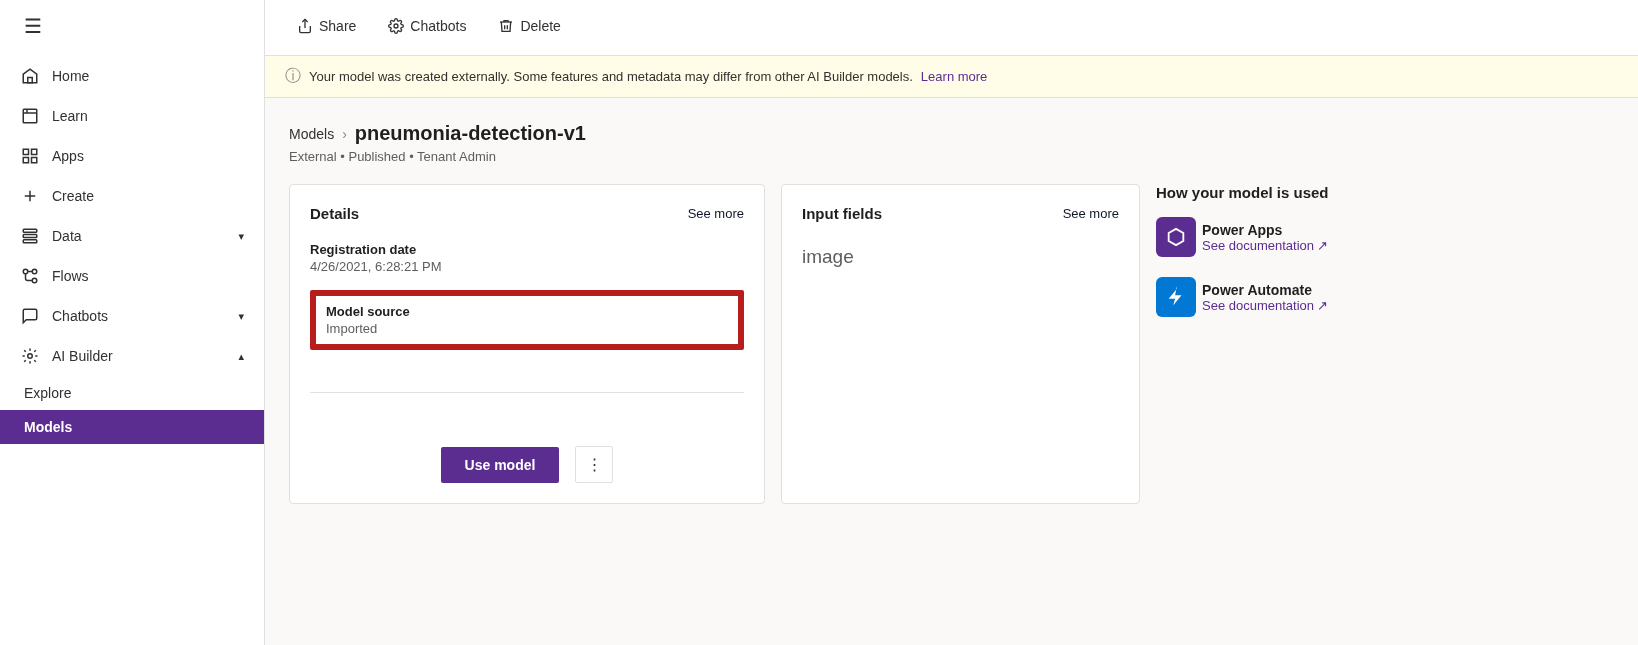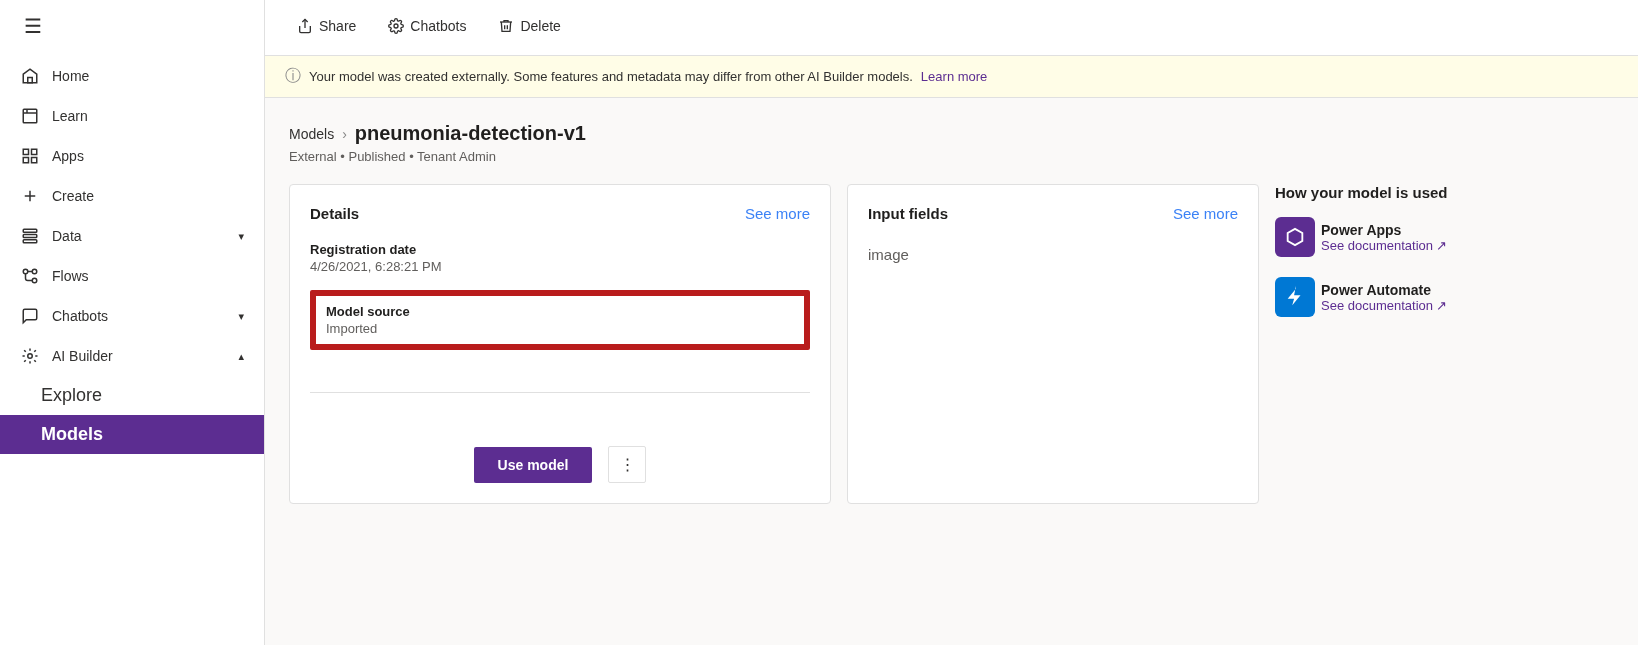--- a/index.html
+++ b/index.html
@@ -28,24 +28,24 @@
       cursor: pointer;
       color: #323130;
       font-size: 14px;
       border-radius: 0;
     }
     .sidebar-item .icon { width: 20px; height: 20px; display: flex; align-items: center; justify-content: center; flex-shrink: 0; }
     .sidebar-item .chevron { margin-left: auto; font-size: 11px; }
     .sidebar-sub-item {
       display: flex;
       align-items: center;
-      padding: 9px 20px 9px 41px;
+      padding: 9px 20px 9px 24px;
       cursor: pointer;
       color: #323130;
-      font-size: 18px;
+      font-size: 14px;
     }
 
     
     .main {
       flex: 1;
       display: flex;
       flex-direction: column;
       overflow: auto;
       background: #faf9f8;
     }
@@ -115,32 +115,32 @@
 
     .card {
       background: #fff;
       border: 1px solid #e0e0e0;
       border-radius: 4px;
       padding: 20px;
       display: flex;
       flex-direction: column;
       min-height: 320px;
     }
-    .card-details { width: 542px; }
-    .card-input { width: 412px; }
+    .card-details { width: 476px; }
+    .card-input { width: 359px; }
     .card-usage { flex: 1; background: transparent; border: none; padding: 0; min-height: unset; }
 
     .card-header {
       display: flex;
       align-items: center;
       justify-content: space-between;
       margin-bottom: 20px;
     }
     .card-title { font-weight: 600; font-size: 15px; color: #201f1e; }
-    .see-more { color: #3b82f6; font-size: 15px; cursor: pointer; text-decoration: none; }
+    .see-more { color: #0f172a; font-size: 13px; cursor: pointer; text-decoration: none; }
 
     .field-label { font-weight: 700; font-size: 13px; color: #201f1e; margin-bottom: 2px; }
     .field-value { font-size: 13px; color: #605e5c; margin-bottom: 16px; }
 
     .model-source-box {
       border: 6px solid #b91c1c;
       border-radius: 2px;
       padding: 8px 10px;
       display: inline-block;
       margin-bottom: 16px;
@@ -174,21 +174,21 @@
       background: none;
       border: 1px solid #e0e0e0;
       border-radius: 2px;
       padding: 8px 10px;
       cursor: pointer;
       font-size: 16px;
       color: #323130;
     }
 
     
-    .input-field-item { font-size: 15px; color: #605e5c; padding: 4px 0; }
+    .input-field-item { font-size: 19px; color: #605e5c; padding: 4px 0; }
 
     
     .usage-title { font-weight: 600; font-size: 15px; color: #201f1e; margin-bottom: 16px; }
     .usage-item {
       display: flex;
       align-items: center;
       gap: 6px;
       margin-bottom: 20px;
     }
     .usage-icon {

